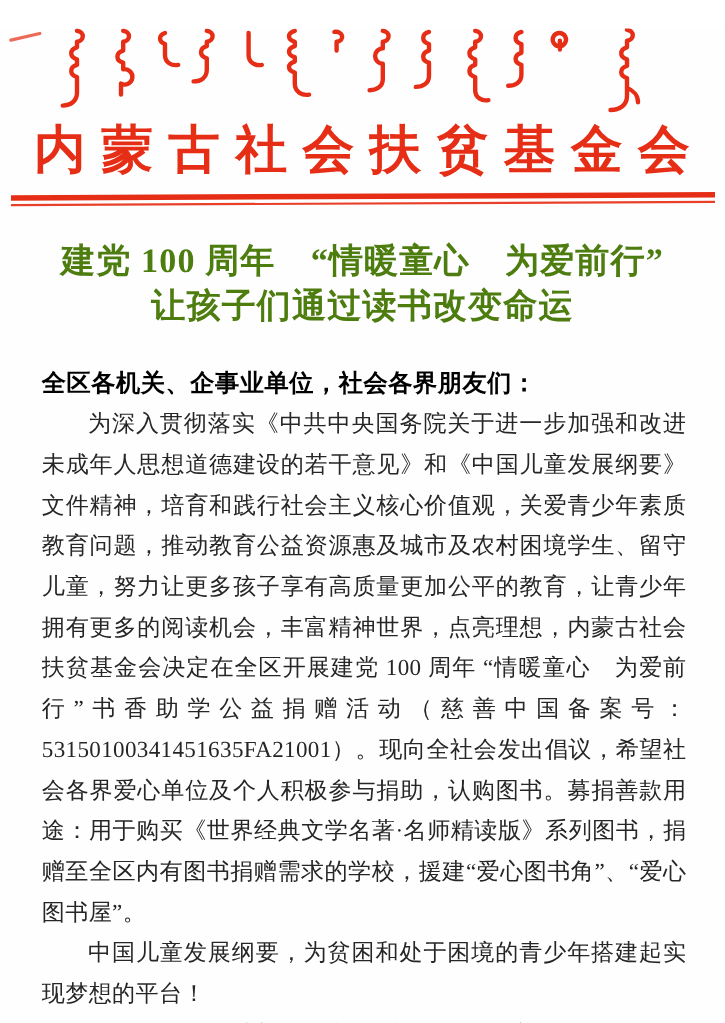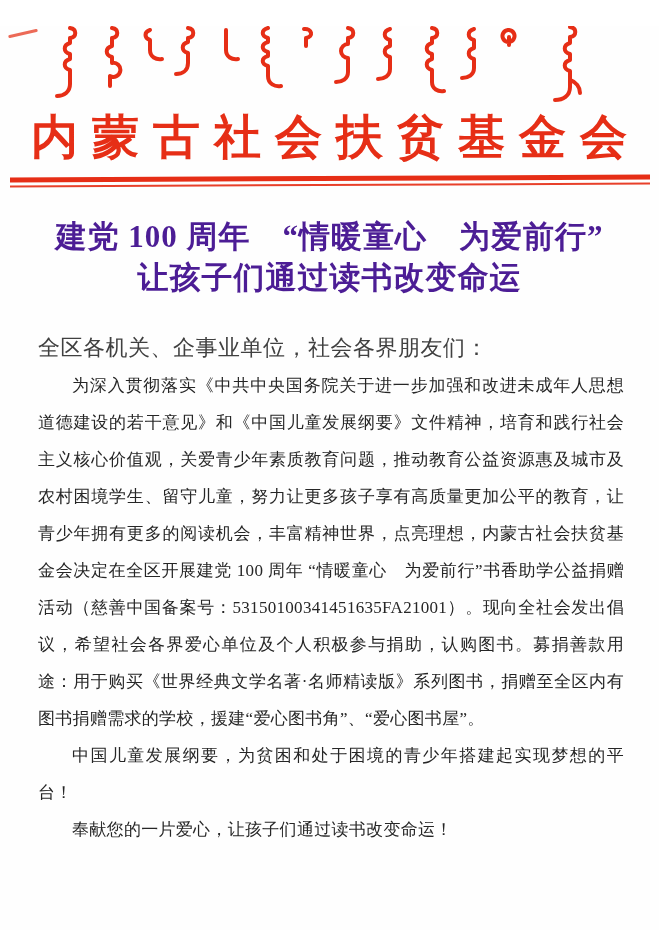--- a/index.html
+++ b/index.html
@@ -56,38 +56,38 @@
     height: 2px;
     background: #e8402a;
     margin-top: 3px;
   }
   .doc-title {
     margin: 30px 0 0 0;
     text-align: center;
     font-size: 31px;
     font-weight: bold;
     line-height: 41px;
-    color: #4c1d95;
+    color: #4d7c0f;
     letter-spacing: 1px;
   }
   .salutation {
     margin: 36px 0 0 38px;
     font-size: 22px;
-    font-weight: normal;
-    color: #404040;
+    font-weight: bold;
+    color: #000000;
     line-height: 28px;
     letter-spacing: 0.5px;
   }
   .paragraphs {
     margin: 5px 0 0 38px;
     width: 586px;
   }
   .body-para {
     margin: 0;
-    font-size: 17px;
+    font-size: 21px;
     line-height: 37px;
     text-align: justify;
     text-indent: 2em;
     color: #262626;
     letter-spacing: 0.3px;
   }
 </style>
 </head>
 <body>
 

